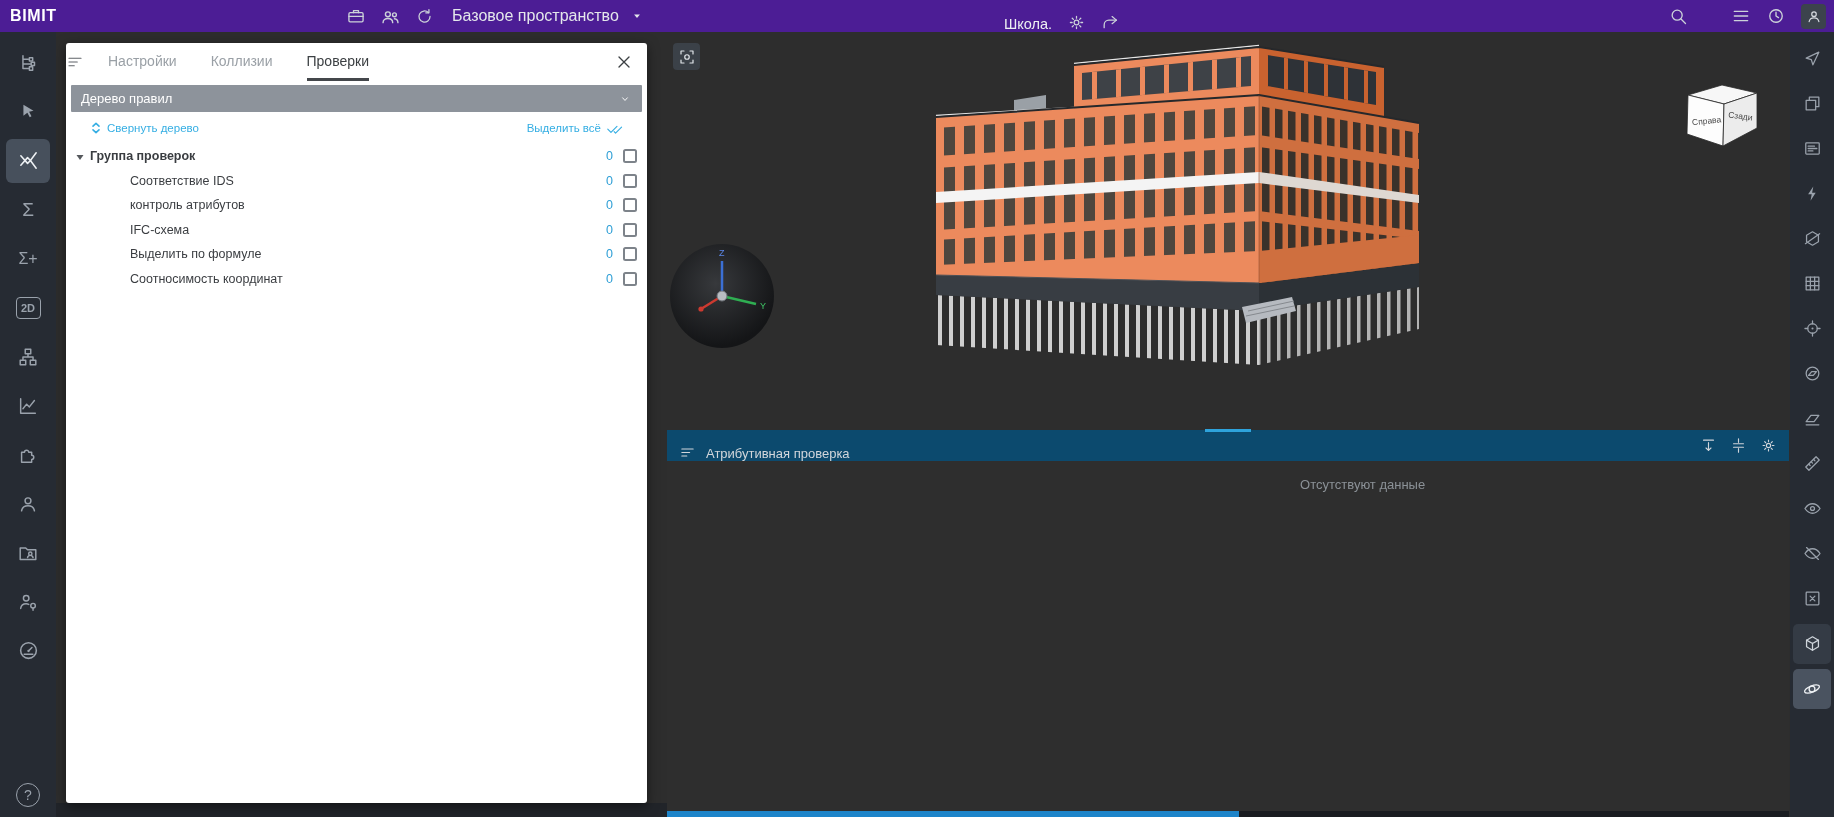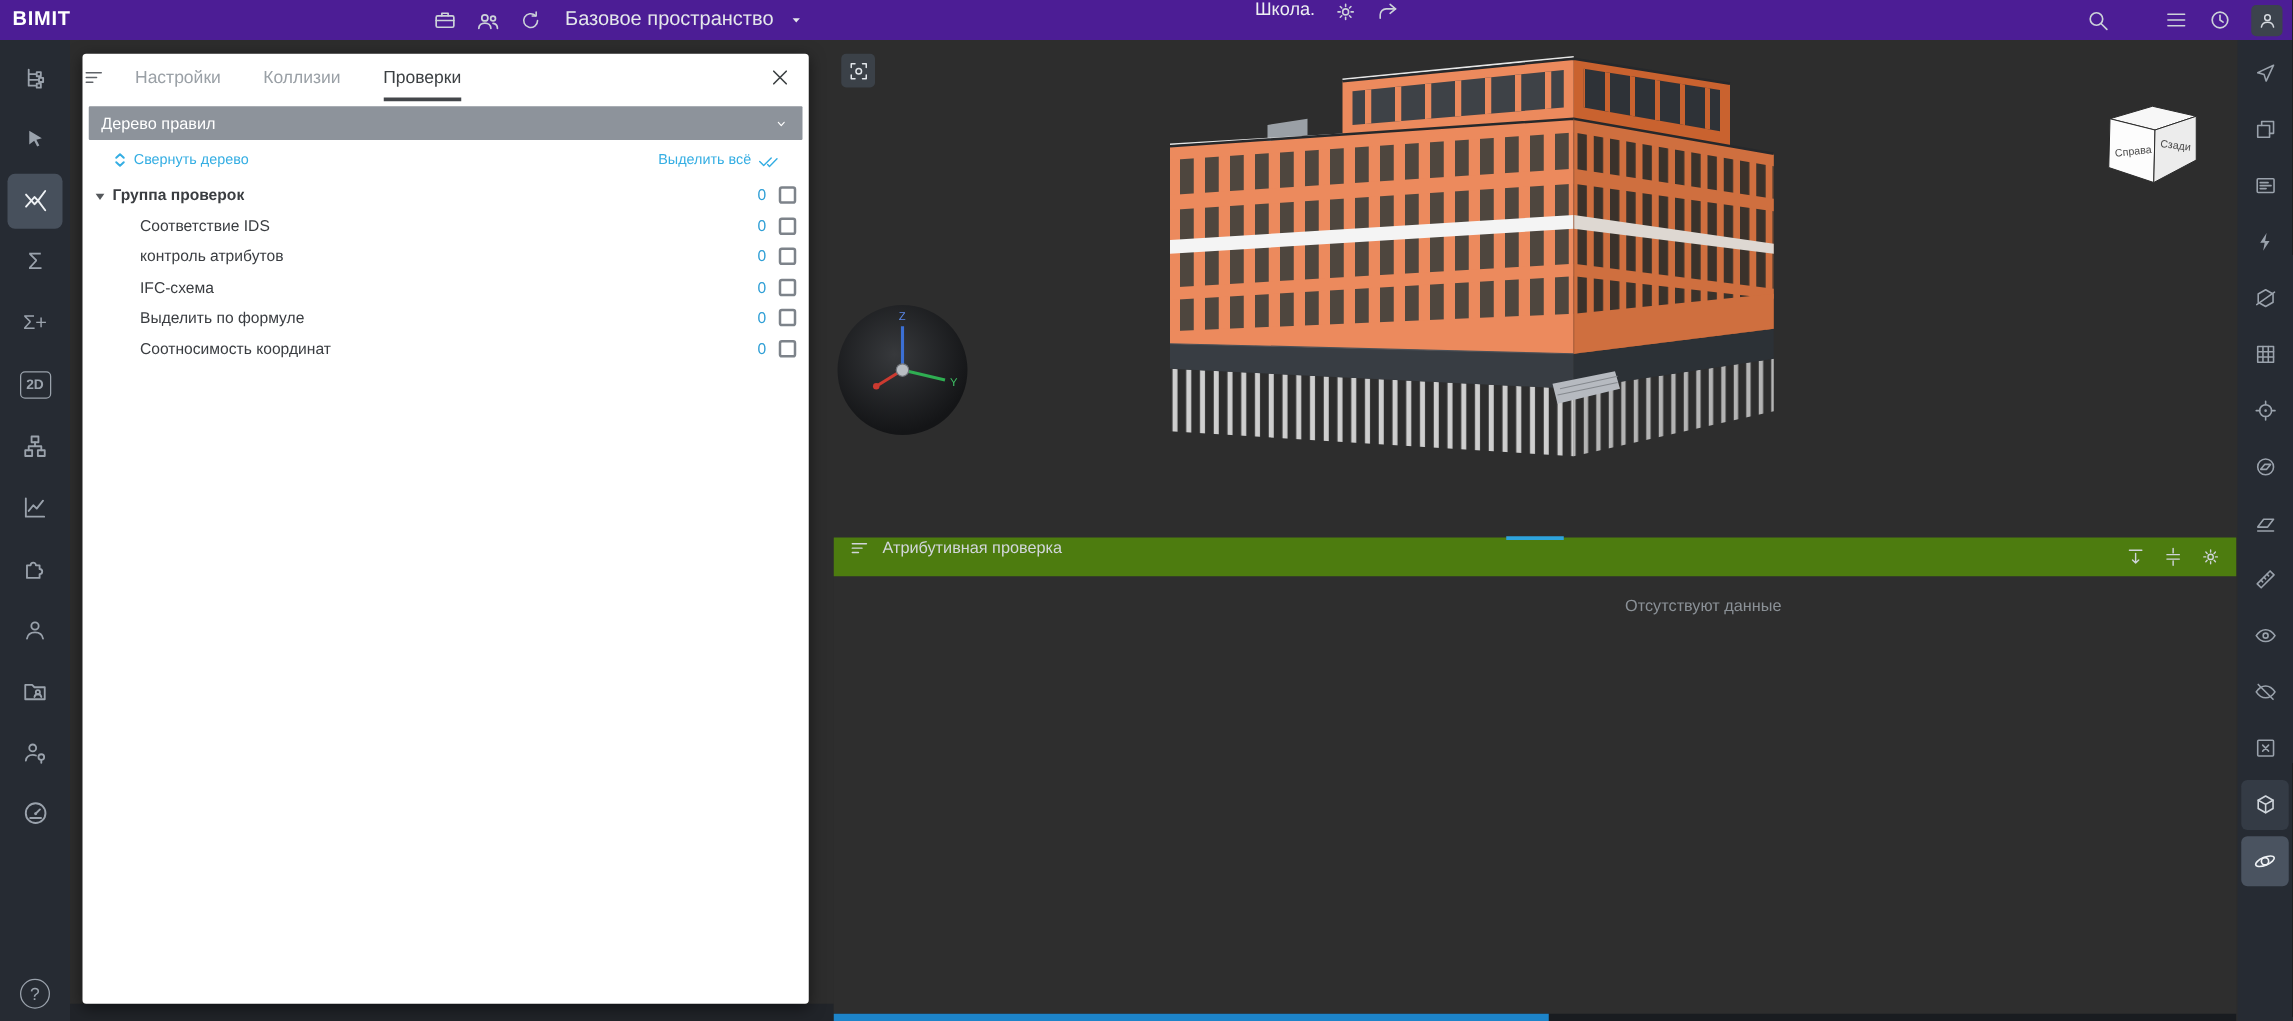--- a/index.html
+++ b/index.html
@@ -9,21 +9,21 @@
   [data-interactable="true"]{cursor:pointer}
 
   svg.ic{fill:none;stroke:currentColor;stroke-width:1.6;stroke-linecap:round;stroke-linejoin:round;display:block}
   svg.ic .fil{fill:currentColor;stroke:none}
 
   
   .topbar{position:absolute;top:0;left:0;right:0;height:32px;background:#4c1d95;z-index:40}
   .logo{position:absolute;left:10px;top:0;line-height:32px;color:#fff;font-weight:700;font-size:16px;letter-spacing:.6px}
   .tb-tools{position:absolute;left:346px;top:0;height:32px;display:flex;align-items:center;gap:14px;color:#ccd2d9}
   .space-sel{position:absolute;left:452px;top:0;height:32px;width:192px;display:flex;align-items:center;justify-content:space-between;color:#e4e7eb;font-size:16px}
-  .tb-center{position:absolute;left:1004px;top:0;height:32px;display:flex;align-items:flex-start;gap:15px;color:#ccd2d9}
+  .tb-center{position:absolute;left:1004px;top:0;height:32px;display:flex;align-items:flex-end;gap:15px;color:#ccd2d9}
   .tb-title{color:#edeff2;font-size:14.5px}
   .tb-right{position:absolute;right:8px;top:0;height:32px;display:flex;align-items:center;gap:15px;color:#ccd2d9}
   .mr-search{margin-right:28px}
   .profile-tile{width:25px;height:25px;background:#3c434d;border-radius:4px;display:flex;align-items:center;justify-content:center;color:#d6dae0}
 
   
   .lrail{position:absolute;left:0;top:32px;bottom:0;width:56px;background:#262b33;z-index:30;display:flex;flex-direction:column;align-items:center;padding-top:6px}
   .lrail .tile{width:48px;height:49px;display:flex;align-items:center;justify-content:center;color:#9aa2ac}
   .lrail .tile.active{width:44px;height:44px;margin:2.5px 0;background:#47505c;border-radius:6px;color:#eef1f4}
   .txt-ic{font-size:19px;line-height:1}
@@ -52,28 +52,28 @@
   .tab{line-height:37px;font-size:14px;color:#9aa0a6}
   .tab.active{color:#3c4043;border-bottom:3px solid #44474b;font-weight:500}
   .cp-close{position:absolute;right:13px;top:9px;color:#3c4043}
   .cp-treehead{margin:4px 5px 0;height:27px;background:#8d939b;color:#fff;font-size:13px;display:flex;align-items:center;justify-content:space-between;padding:0 10px;border-radius:1px}
   .cp-links{height:32px;display:flex;align-items:center;justify-content:space-between;padding:0 24px;font-size:11.5px;color:#35aee3}
   .link{display:flex;align-items:center;gap:5px}
   .tree{font-size:12.5px;color:#3a3d41}
   .trow{position:relative;height:24.5px;display:flex;align-items:center}
   .trow.group{padding-left:24px;font-weight:700}
   .trow .caret{position:absolute;left:9px;top:8px;color:#55585c}
-  .trow.child{padding-left:46px}
+  .trow.child{padding-left:64px}
   .tcount{position:absolute;right:34px;color:#2f9fd6;font-weight:400}
   .cbx{position:absolute;right:10px;top:5px;width:14px;height:14px;border:2px solid #7d838a;border-radius:2.5px;background:#fff}
 
   
   .bpanel{position:absolute;left:611px;right:1px;top:398px;bottom:0;background:#2e2e2e;z-index:10}
   .bp-handle{position:absolute;top:-1px;left:50%;transform:translateX(-50%);width:46px;height:3px;background:#2ea3dc;z-index:6}
-  .bp-head{height:31px;background:#4d7c0f;display:flex;align-items:flex-start;padding:0 12px;color:#d2d6db;font-size:13px;position:relative}
+  .bp-head{height:31px;background:#0c4a6e;display:flex;align-items:flex-end;padding:0 12px;color:#d2d6db;font-size:13px;position:relative}
   .bp-title{margin-left:10px}
   .bp-hicons{position:absolute;right:12px;top:0;height:31px;display:flex;align-items:center;gap:13px;color:#cfd4da}
   .bp-thead{height:31px;background:#3f4650;position:relative;font-size:12.5px;color:#c6cbd2}
   .bp-check{position:absolute;left:0;top:0;width:56px;height:31px;background:#fff;display:flex;align-items:center;justify-content:center}
   .cbx-dark{width:15px;height:15px;border:2px solid #4c4c4c;border-radius:2.5px;background:#fff}
   .col-rule{position:absolute;left:84px;top:8px}
   .col-status{position:absolute;left:620px;top:8px}
   .col-total{position:absolute;right:4px;top:8px;white-space:nowrap}
   .bp-body{position:relative;height:calc(100% - 62px)}
   .bp-empty{position:absolute;left:62%;top:16px;transform:translateX(-50%);color:#8b9197;font-size:13px}

